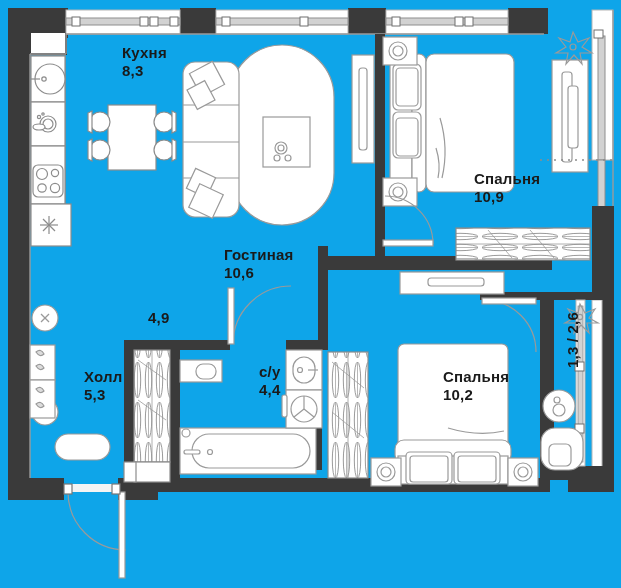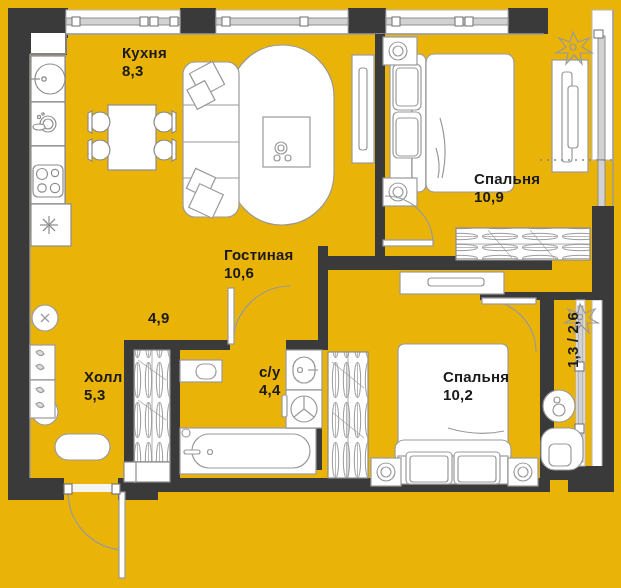--- a/index.html
+++ b/index.html
@@ -1,17 +1,17 @@
 <!DOCTYPE html>
 <html><head>
 <meta charset="utf-8">
 <style>
   html,body{margin:0;padding:0;background:#ffffff;}
   body{font-family:"Liberation Sans","DejaVu Sans",sans-serif;}
-  #plan-wrap{position:relative;width:621px;height:588px;background:#eab308;overflow:hidden;}
+  #plan-wrap{position:relative;width:621px;height:588px;background:#0ea5e9;overflow:hidden;}
   #plan-svg{position:absolute;left:0;top:0;width:621px;height:588px;display:block;}
   .room-label{position:absolute;text-align:center;color:#1a1a1a;font-weight:700;letter-spacing:.2px;line-height:1.18;white-space:nowrap;}
   .room-label .rname{display:block;font-size:15px;}
   .room-label .rarea{display:block;font-size:15px;}
   .label-rot{transform:rotate(-90deg);transform-origin:center center;}
 </style>
 </head>
 <body>
 
 <div id="plan-wrap">

